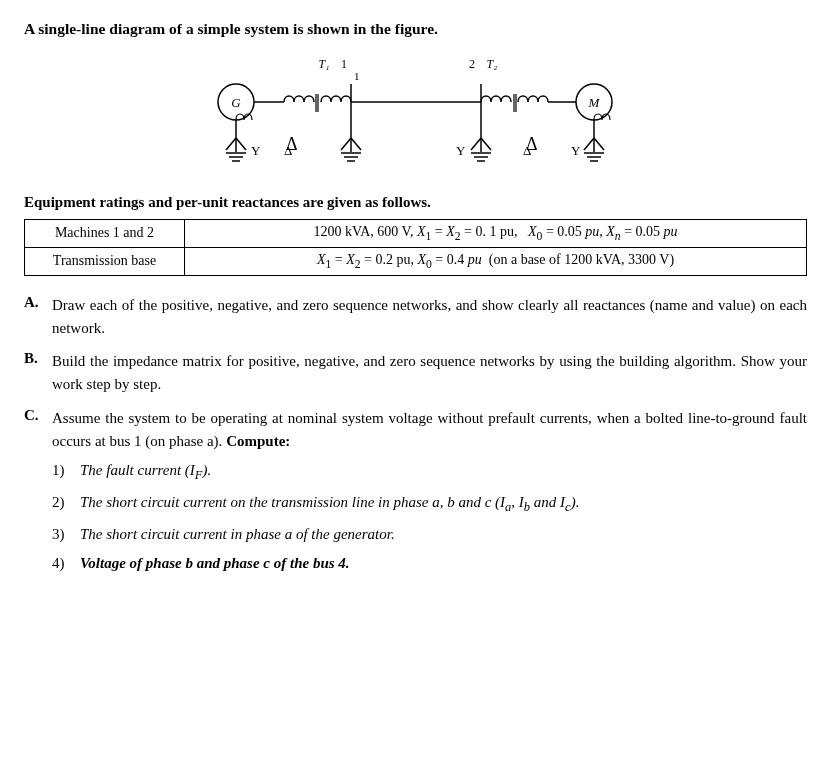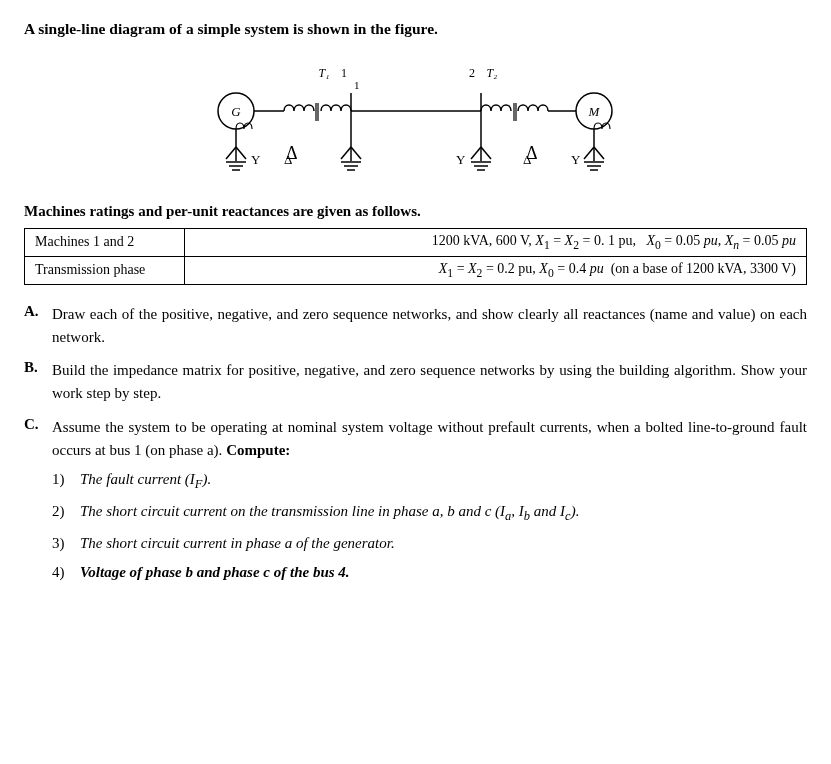--- a/index.html
+++ b/index.html
@@ -9,21 +9,21 @@
       font-size: 15px;
       color: #000;
       padding: 20px 24px;
       width: 831px;
       min-height: 764px;
     }
 
     .title {
       font-weight: bold;
       font-size: 15.5px;
-      margin-bottom: 21px;
+      margin-bottom: 12px;
     }
 
     
     .diagram-container {
       display: flex;
       justify-content: center;
       margin-bottom: 14px;
     }
 
     .diagram-svg {
@@ -44,25 +44,25 @@
       margin-bottom: 18px;
       font-size: 14px;
     }
     table td {
       border: 1px solid #000;
       padding: 4px 10px;
       vertical-align: middle;
     }
     table td:first-child {
       width: 160px;
-      text-align: left;
+      text-align: center;
       font-style: normal;
     }
     table td:last-child {
-      text-align: right;
+      text-align: center;
     }
 
     
     .questions {
       margin-top: 14px;
     }
 
     .question-item {
       display: flex;
       margin-bottom: 10px;
@@ -207,32 +207,32 @@
     <text x="75" y="105" font-size="13" font-family="serif">Y</text>
     <text x="108" y="105" font-size="13" font-family="serif">Δ</text>
 
     <text x="280" y="105" font-size="13" font-family="serif">Y</text>
     <text x="347" y="105" font-size="13" font-family="serif">Δ</text>
     <text x="395" y="105" font-size="13" font-family="serif">Y</text>
 
   </svg>
 </div>
 
-<div class="equipment-label">Machines ratings and per-unit reactances are given as follows.</div>
+<div class="equipment-label">Equipment ratings and per-unit reactances are given as follows.</div>
 
 <table>
   <tbody>
       <tr>
     <td>Machines 1 and 2</td>
     <td>
       1200 kVA, 600 V, <i>X</i><sub>1</sub> = <i>X</i><sub>2</sub> = 0. 1 pu,&nbsp;&nbsp; <i>X</i><sub>0</sub> = 0.05 <i>pu</i>, <i>X</i><sub><i>n</i></sub> = 0.05 <i>pu</i>
     </td>
   </tr>
   <tr>
-    <td>Transmission phase</td>
+    <td>Transmission base</td>
     <td>
       <i>X</i><sub>1</sub> = <i>X</i><sub>2</sub> = 0.2 pu, <i>X</i><sub>0</sub> = 0.4 <i>pu</i>&nbsp; (on a base of 1200 kVA, 3300 V)
     </td>
   </tr>
 </tbody>
   </table>
 
 <div class="questions">
 
   <div class="question-item">

